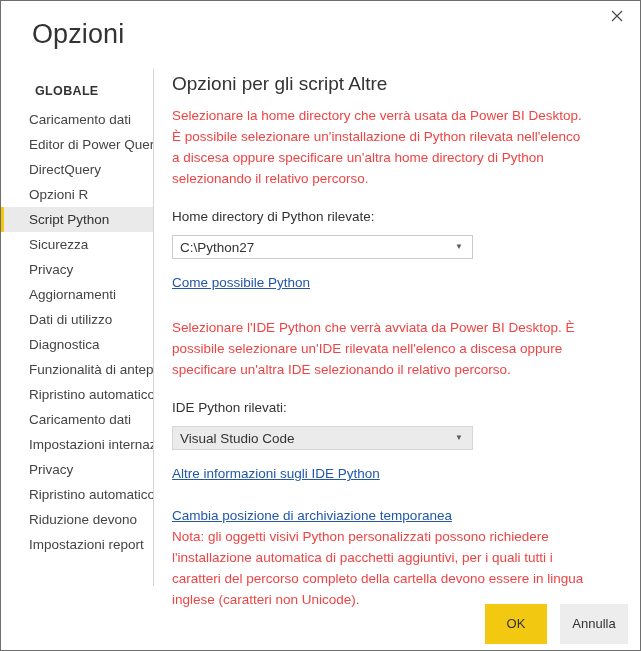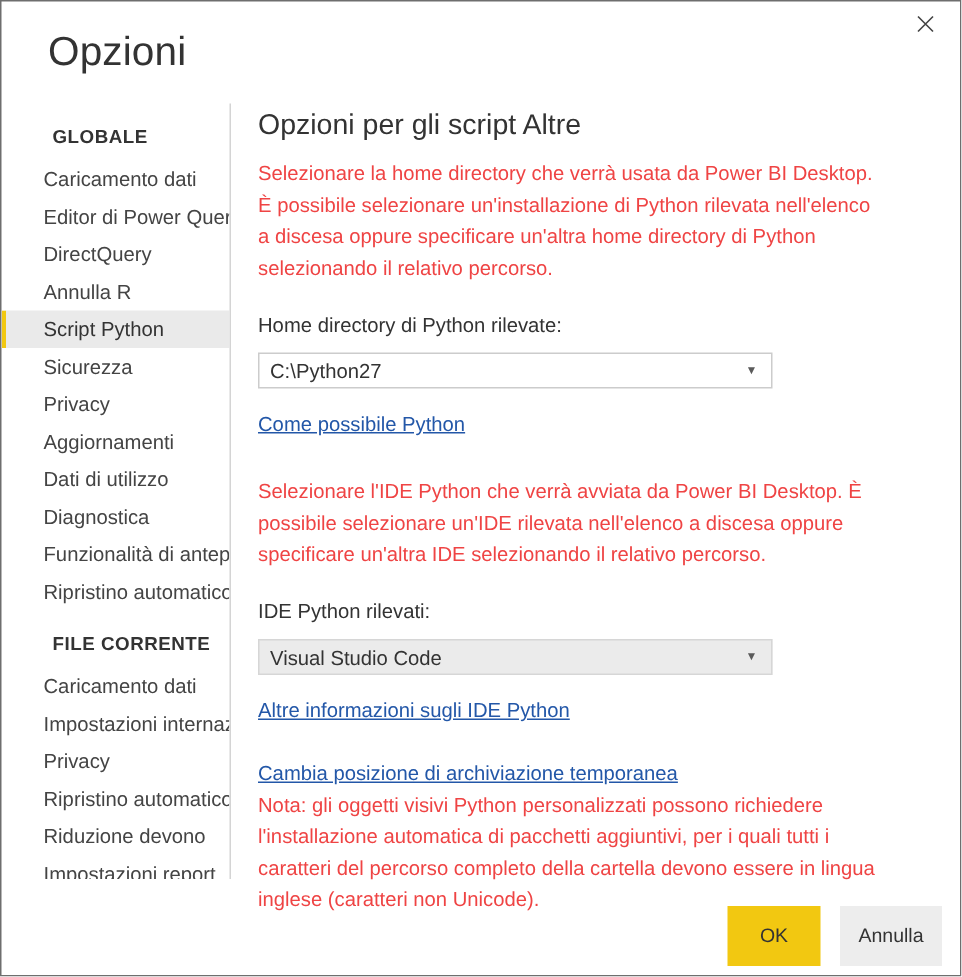--- a/index.html
+++ b/index.html
@@ -130,21 +130,21 @@
   }
   .field-label {
     font-size: 13.5px;
     color: #333333;
     line-height: 20px;
     margin: 0;
   }
   .combo {
     position: relative;
     box-sizing: border-box;
-    width: 343px;
+    width: 301px;
     height: 24px;
     display: flex;
     align-items: center;
     font-size: 13.5px;
     color: #333333;
     padding-left: 7px;
     cursor: pointer;
     user-select: none;
   }
   .combo.light {
@@ -226,30 +226,29 @@
         </svg>
       </span>
     </button>
   </div>
 
   <nav class="sidebar" id="sidebar">
       <div class="section-head first">GLOBALE</div>
       <div class="nav-item">Caricamento dati</div>
       <div class="nav-item">Editor di Power Query</div>
       <div class="nav-item">DirectQuery</div>
-      <div class="nav-item">Annulla R</div>
+      <div class="nav-item">Opzioni R</div>
       <div class="nav-item selected">Script Python</div>
       <div class="nav-item">Sicurezza</div>
       <div class="nav-item">Privacy</div>
       <div class="nav-item">Aggiornamenti</div>
       <div class="nav-item">Dati di utilizzo</div>
       <div class="nav-item">Diagnostica</div>
       <div class="nav-item">Funzionalità di anteprima</div>
       <div class="nav-item">Ripristino automatico</div>
-      <div class="section-head">FILE CORRENTE</div>
       <div class="nav-item">Caricamento dati</div>
       <div class="nav-item">Impostazioni internazionali</div>
       <div class="nav-item">Privacy</div>
       <div class="nav-item">Ripristino automatico</div>
       <div class="nav-item">Riduzione devono</div>
       <div class="nav-item">Impostazioni report</div>
     </nav>
   <div class="sidebar-divider"></div>
 
   <main class="content">

